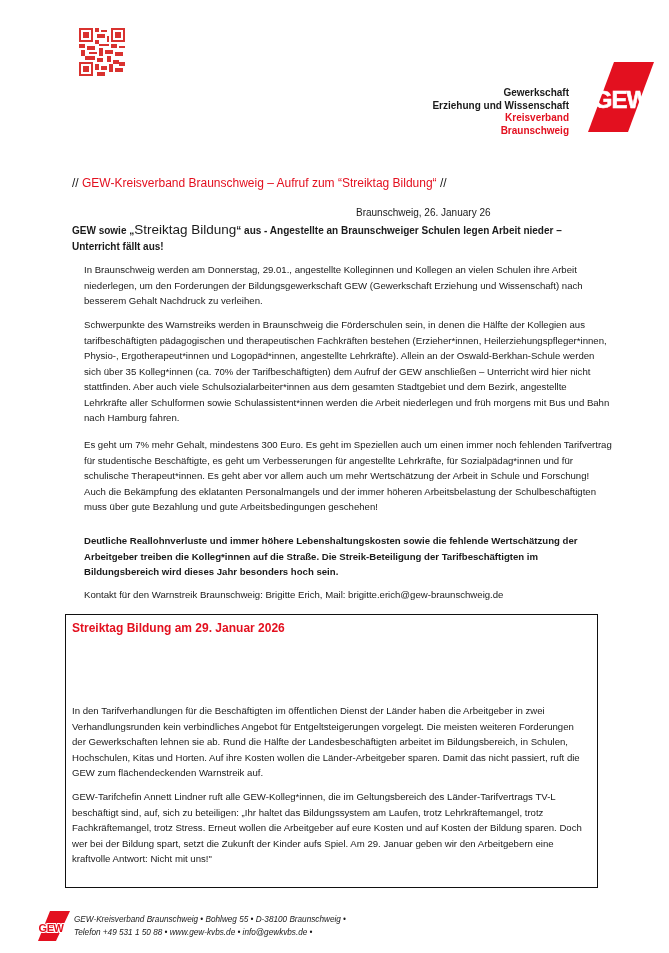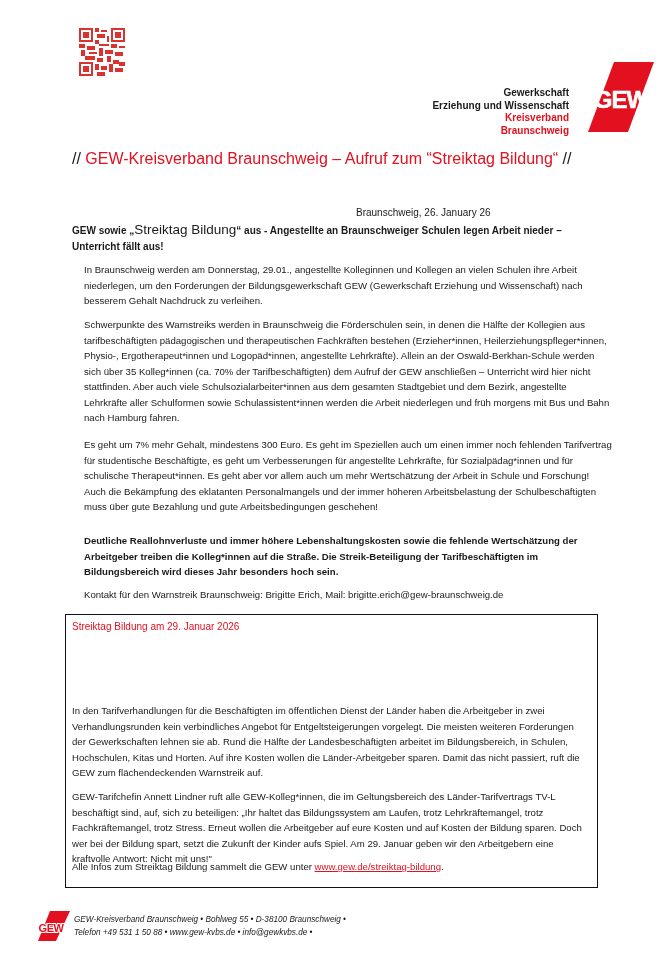--- a/index.html
+++ b/index.html
@@ -3,28 +3,28 @@
 <meta charset="utf-8">
 <style>
   html, body { margin:0; padding:0; background:#ffffff; }
   body { width:669px; height:953px; position:relative; overflow:hidden;
          font-family:"Liberation Sans", sans-serif; color:#1a1a1a; }
   .abs { position:absolute; }
   .qr { left:79px; top:28px; width:46px; height:48px; }
   .org-block { right:100px; top:87px; text-align:right; font-size:10px; line-height:12.5px; font-weight:bold; }
   .org-block .red { color:#e3101f; }
   .logo { left:588px; top:62px; width:66px; height:70px; }
-  .headline { left:72px; top:150px; font-size:16px; color:#e3101f; }
+  .headline { left:72px; top:176px; font-size:12px; color:#e3101f; }
   .headline .slash { color:#1a1a1a; }
   .dateline { left:356px; top:207px; font-size:10px; }
   .subhead { left:72px; top:222px; width:500px; font-size:10px; font-weight:bold; line-height:16px; }
   .subhead .big { font-size:13.5px; font-weight:normal; }
   .para { left:84px; width:528px; font-size:9.6px; line-height:15.5px; }
   .box { left:65px; top:614px; width:531px; height:272px; border:1.5px solid #111; }
-  .box-title { position:absolute; left:6px; top:6px; font-size:10px; font-weight:normal; color:#e3101f; }
+  .box-title { position:absolute; left:6px; top:6px; font-size:12px; font-weight:bold; color:#e3101f; }
   .box-para { position:absolute; left:6px; width:516px; font-size:9.6px; line-height:15.5px; }
   .box-para a { color:#e3101f; text-decoration:underline; }
   .footer-logo { left:34px; top:911px; width:36px; height:30px; }
   .footer-text { left:74px; top:913px; font-size:8.2px; line-height:13px;font-style:italic; }
 </style>
 </head>
 <body>
 
 <svg class="abs qr" viewBox="0 0 23 24" shape-rendering="crispEdges">
   <g fill="#d9322f">
@@ -90,21 +90,20 @@
 <div class="abs para" style="top:262px;">In Braunschweig werden am Donnerstag, 29.01., angestellte Kolleginnen und Kollegen an vielen Schulen ihre Arbeit niederlegen, um den Forderungen der Bildungsgewerkschaft GEW (Gewerkschaft Erziehung und Wissenschaft) nach besserem Gehalt Nachdruck zu verleihen.</div>
 <div class="abs para" style="top:317px;">Schwerpunkte des Warnstreiks werden in Braunschweig die Förderschulen sein, in denen die Hälfte der Kollegien aus tarifbeschäftigten pädagogischen und therapeutischen Fachkräften bestehen (Erzieher*innen, Heilerziehungspfleger*innen, Physio-, Ergotherapeut*innen und Logopäd*innen, angestellte Lehrkräfte). Allein an der Oswald-Berkhan-Schule werden sich über 35 Kolleg*innen (ca. 70% der Tarifbeschäftigten) dem Aufruf der GEW anschließen – Unterricht wird hier nicht stattfinden. Aber auch viele Schulsozialarbeiter*innen aus dem gesamten Stadtgebiet und dem Bezirk, angestellte Lehrkräfte aller Schulformen sowie Schulassistent*innen werden die Arbeit niederlegen und früh morgens mit Bus und Bahn nach Hamburg fahren.</div>
 <div class="abs para" style="top:437px;">Es geht um 7% mehr Gehalt, mindestens 300 Euro. Es geht im Speziellen auch um einen immer noch fehlenden Tarifvertrag für studentische Beschäftigte, es geht um Verbesserungen für angestellte Lehrkräfte, für Sozialpädag*innen und für schulische Therapeut*innen. Es geht aber vor allem auch um mehr Wertschätzung der Arbeit in Schule und Forschung! Auch die Bekämpfung des eklatanten Personalmangels und der immer höheren Arbeitsbelastung der Schulbeschäftigten muss über gute Bezahlung und gute Arbeitsbedingungen geschehen!</div>
 <div class="abs para" style="top:533px;font-weight:bold;">Deutliche Reallohnverluste und immer höhere Lebenshaltungskosten sowie die fehlende Wertschätzung der Arbeitgeber treiben die Kolleg*innen auf die Straße. Die Streik-Beteiligung der Tarifbeschäftigten im Bildungsbereich wird dieses Jahr besonders hoch sein.</div>
 <div class="abs para" style="top:587px;">Kontakt für den Warnstreik Braunschweig: Brigitte Erich, Mail: brigitte.erich@gew-braunschweig.de</div>
 
 <div class="abs box">
   <div class="box-title">Streiktag Bildung am 29. Januar 2026</div>
   <div class="box-para" style="top:88px;">In den Tarifverhandlungen für die Beschäftigten im öffentlichen Dienst der Länder haben die Arbeitgeber in zwei Verhandlungsrunden kein verbindliches Angebot für Entgeltsteigerungen vorgelegt. Die meisten weiteren Forderungen der Gewerkschaften lehnen sie ab. Rund die Hälfte der Landesbeschäftigten arbeitet im Bildungsbereich, in Schulen, Hochschulen, Kitas und Horten. Auf ihre Kosten wollen die Länder-Arbeitgeber sparen. Damit das nicht passiert, ruft die GEW zum flächendeckenden Warnstreik auf.</div>
   <div class="box-para" style="top:174px;">GEW-Tarifchefin Annett Lindner ruft alle GEW-Kolleg*innen, die im Geltungsbereich des Länder-Tarifvertrags TV-L beschäftigt sind, auf, sich zu beteiligen: „Ihr haltet das Bildungssystem am Laufen, trotz Lehrkräftemangel, trotz Fachkräftemangel, trotz Stress. Erneut wollen die Arbeitgeber auf eure Kosten und auf Kosten der Bildung sparen. Doch wer bei der Bildung spart, setzt die Zukunft der Kinder aufs Spiel. Am 29. Januar geben wir den Arbeitgebern eine kraftvolle Antwort: Nicht mit uns!"</div>
-  <div class="box-para" style="top:244px;"><span>Alle Infos zum Streiktag Bildung sammelt die GEW unter </span><a>www.gew.de/streiktag-bildung</a><span>.</span></div>
 </div>
 
 <svg class="abs footer-logo" viewBox="0 0 36 30">
   <polygon points="16,0 36,0 22,30 4,30" fill="#e3101f"></polygon>
   <text x="17" y="21" text-anchor="middle" font-family="Liberation Sans, sans-serif" font-weight="bold" font-size="11" fill="#e3101f" stroke="#ffffff" stroke-width="2.2" paint-order="stroke" letter-spacing="-0.5">GEW</text>
 </svg>
 <div class="abs footer-text">
   <div>GEW-Kreisverband Braunschweig • Bohlweg 55 • D-38100 Braunschweig •</div>
   <div>Telefon +49 531 1 50 88 • www.gew-kvbs.de • info@gewkvbs.de •</div>
 </div>

